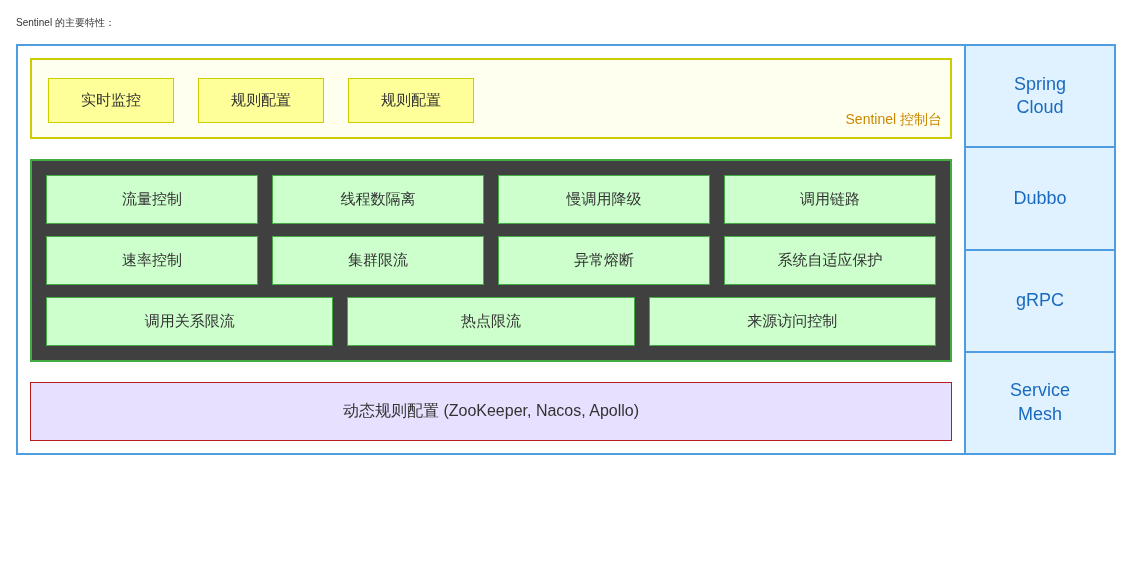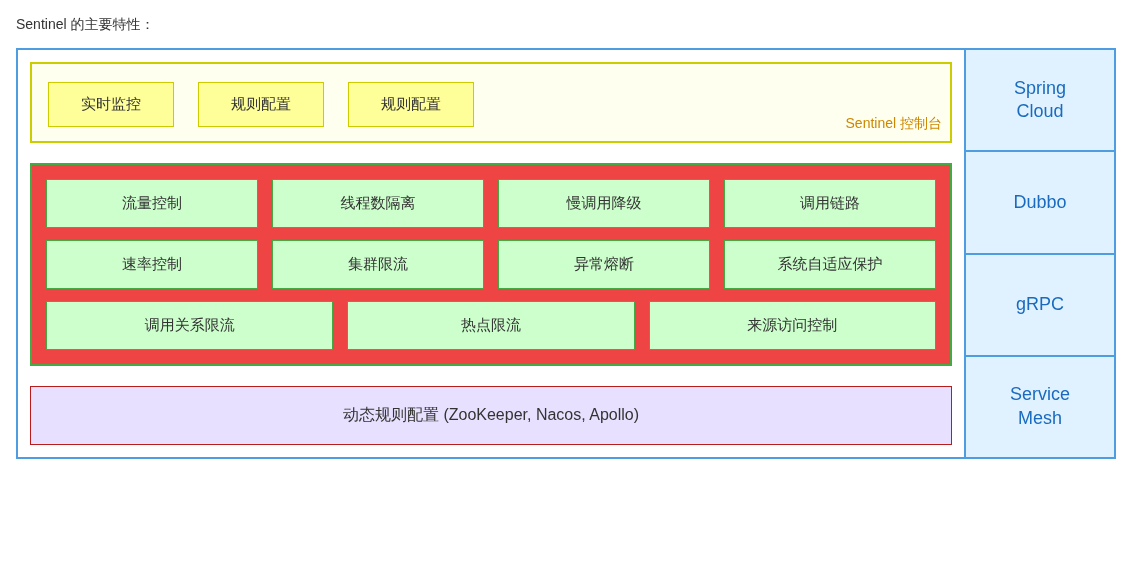--- a/index.html
+++ b/index.html
@@ -4,21 +4,21 @@
   <style>
     * { box-sizing: border-box; margin: 0; padding: 0; }
     body {
       font-family: "PingFang SC", "Microsoft YaHei", "SimHei", sans-serif;
       background: #fff;
       padding: 16px;
       width: 1142px;
       min-height: 579px;
     }
     .page-header {
-      font-size: 14px;
+      font-size: 10px;
       color: #333;
       margin-bottom: 14px;
     }
     .main-container {
       display: flex;
       flex-direction: row;
       gap: 0;
       border: 2px solid #4d9de0;
       background: #fff;
       width: 1100px;
@@ -54,21 +54,21 @@
     .console-item {
       background: #ffff99;
       border: 1.5px solid #cccc00;
       padding: 12px 32px;
       font-size: 15px;
       color: #333;
       text-align: center;
     }
     
     .features-section {
-      background: #ef4444;
+      background: #404040;
       border: 2px solid #44aa44;
       margin: 0 12px 8px 12px;
       padding: 14px 14px 14px 14px;
       display: flex;
       flex-direction: column;
       gap: 12px;
     }
     .feature-row {
       display: flex;
       flex-direction: row;

